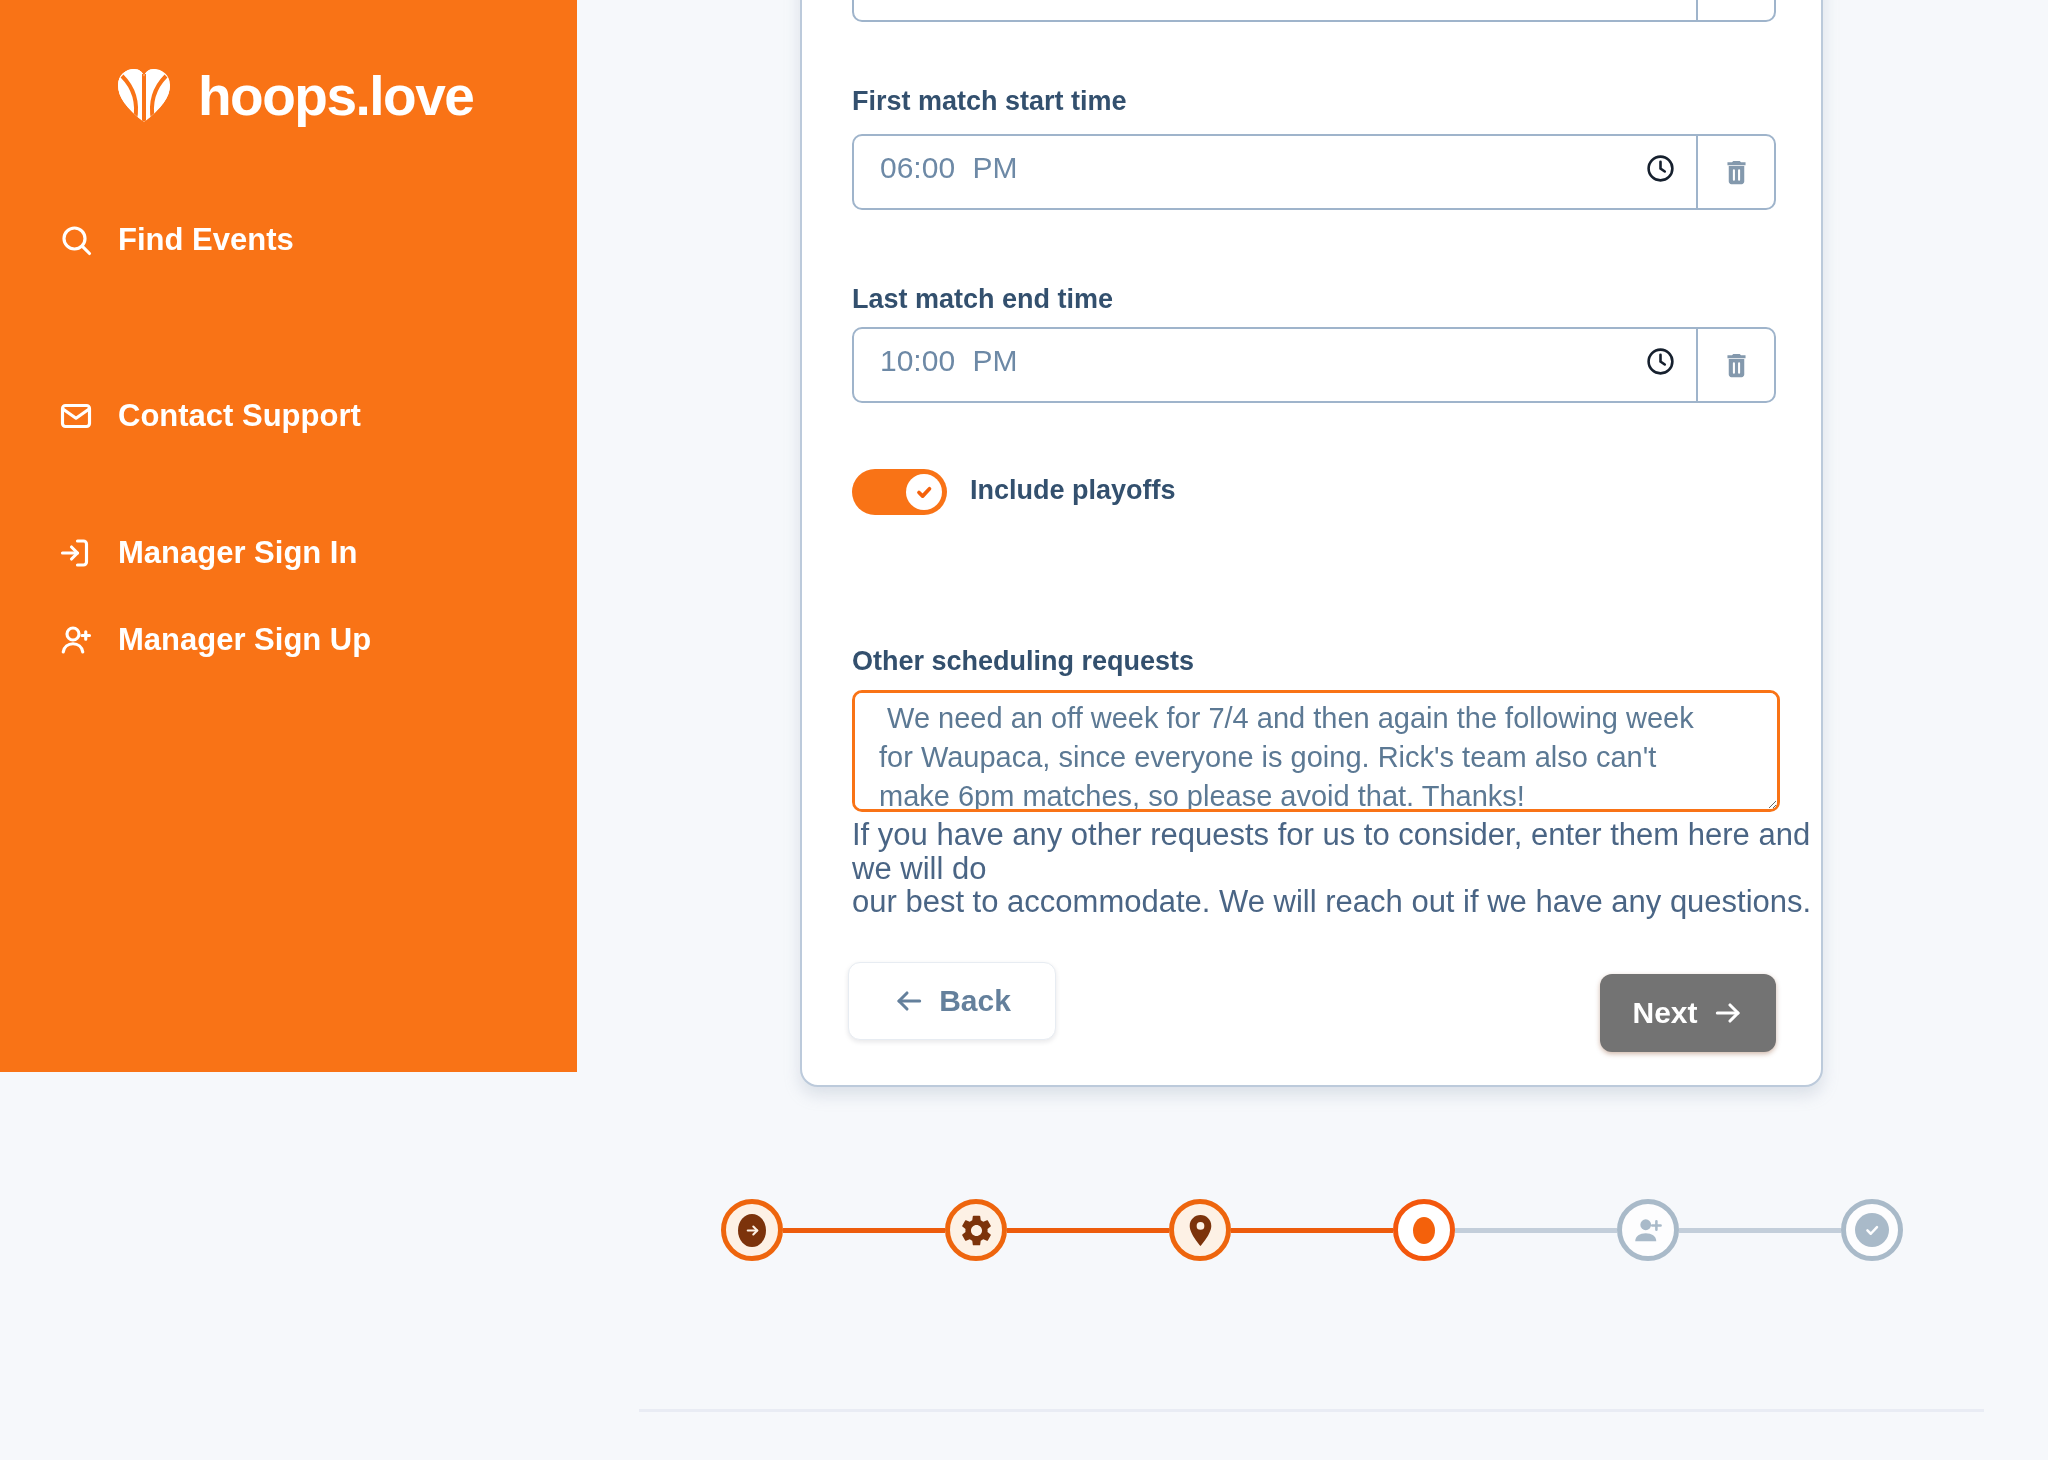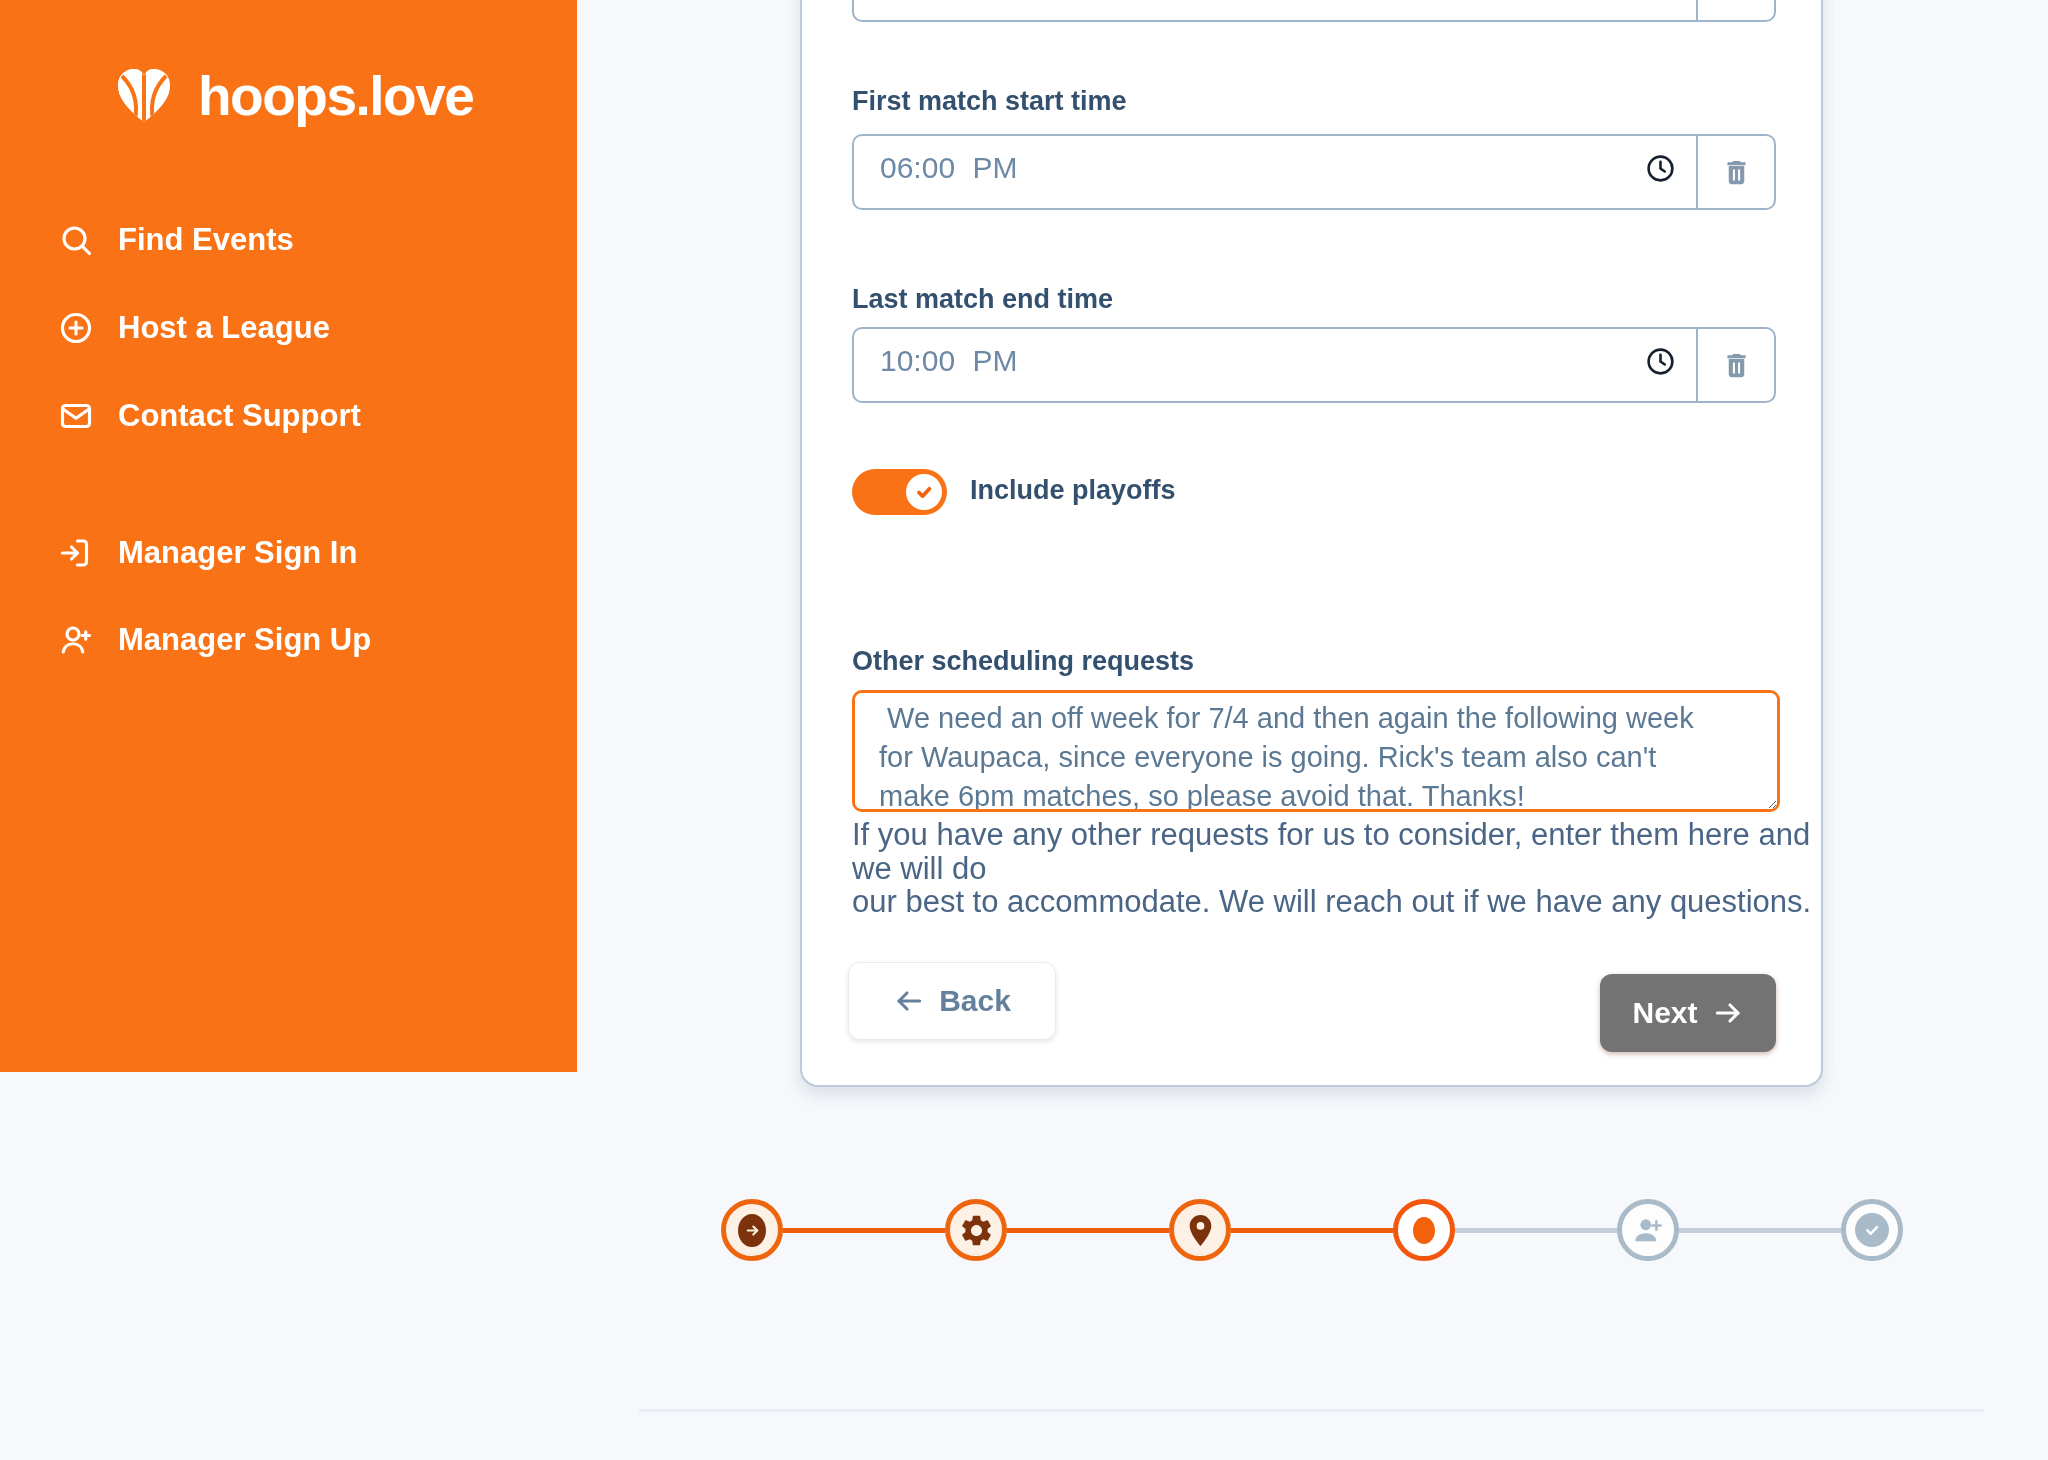--- a/index.html
+++ b/index.html
@@ -104,27 +104,20 @@
       <span class="logo-text">hoops.love</span>
     </div>
 
     <div class="nav-item ni-0">
       <svg viewBox="0 0 24 24" fill="none" stroke="#fff" stroke-width="2.1" stroke-linecap="round">
         <circle cx="11" cy="11" r="7"></circle>
           <path d="M16.6 16.6 21 21"></path>
       </svg>
       <span>Find Events</span>
     </div>
-    <div class="nav-item ni-1">
-      <svg viewBox="0 0 24 24" fill="none" stroke="#fff" stroke-width="2.1" stroke-linecap="round">
-        <circle cx="12" cy="12" r="9"></circle>
-          <path d="M12 8v8M8 12h8"></path>
-      </svg>
-      <span>Host a League</span>
-    </div>
     <div class="nav-item ni-3">
       <svg viewBox="0 0 24 24" fill="none" stroke="#fff" stroke-width="2.1" stroke-linecap="round" stroke-linejoin="round">
         <path d="M13 4h4a2 2 0 0 1 2 2v12a2 2 0 0 1-2 2h-4"></path>
           <path d="M3 12h10"></path>
           <path d="M9 8l4 4-4 4"></path>
       </svg>
       <span>Manager Sign In</span>
     </div>
     <div class="nav-item ni-2">
       <svg viewBox="0 0 24 24" fill="none" stroke="#fff" stroke-width="2.1" stroke-linecap="round" stroke-linejoin="round">

